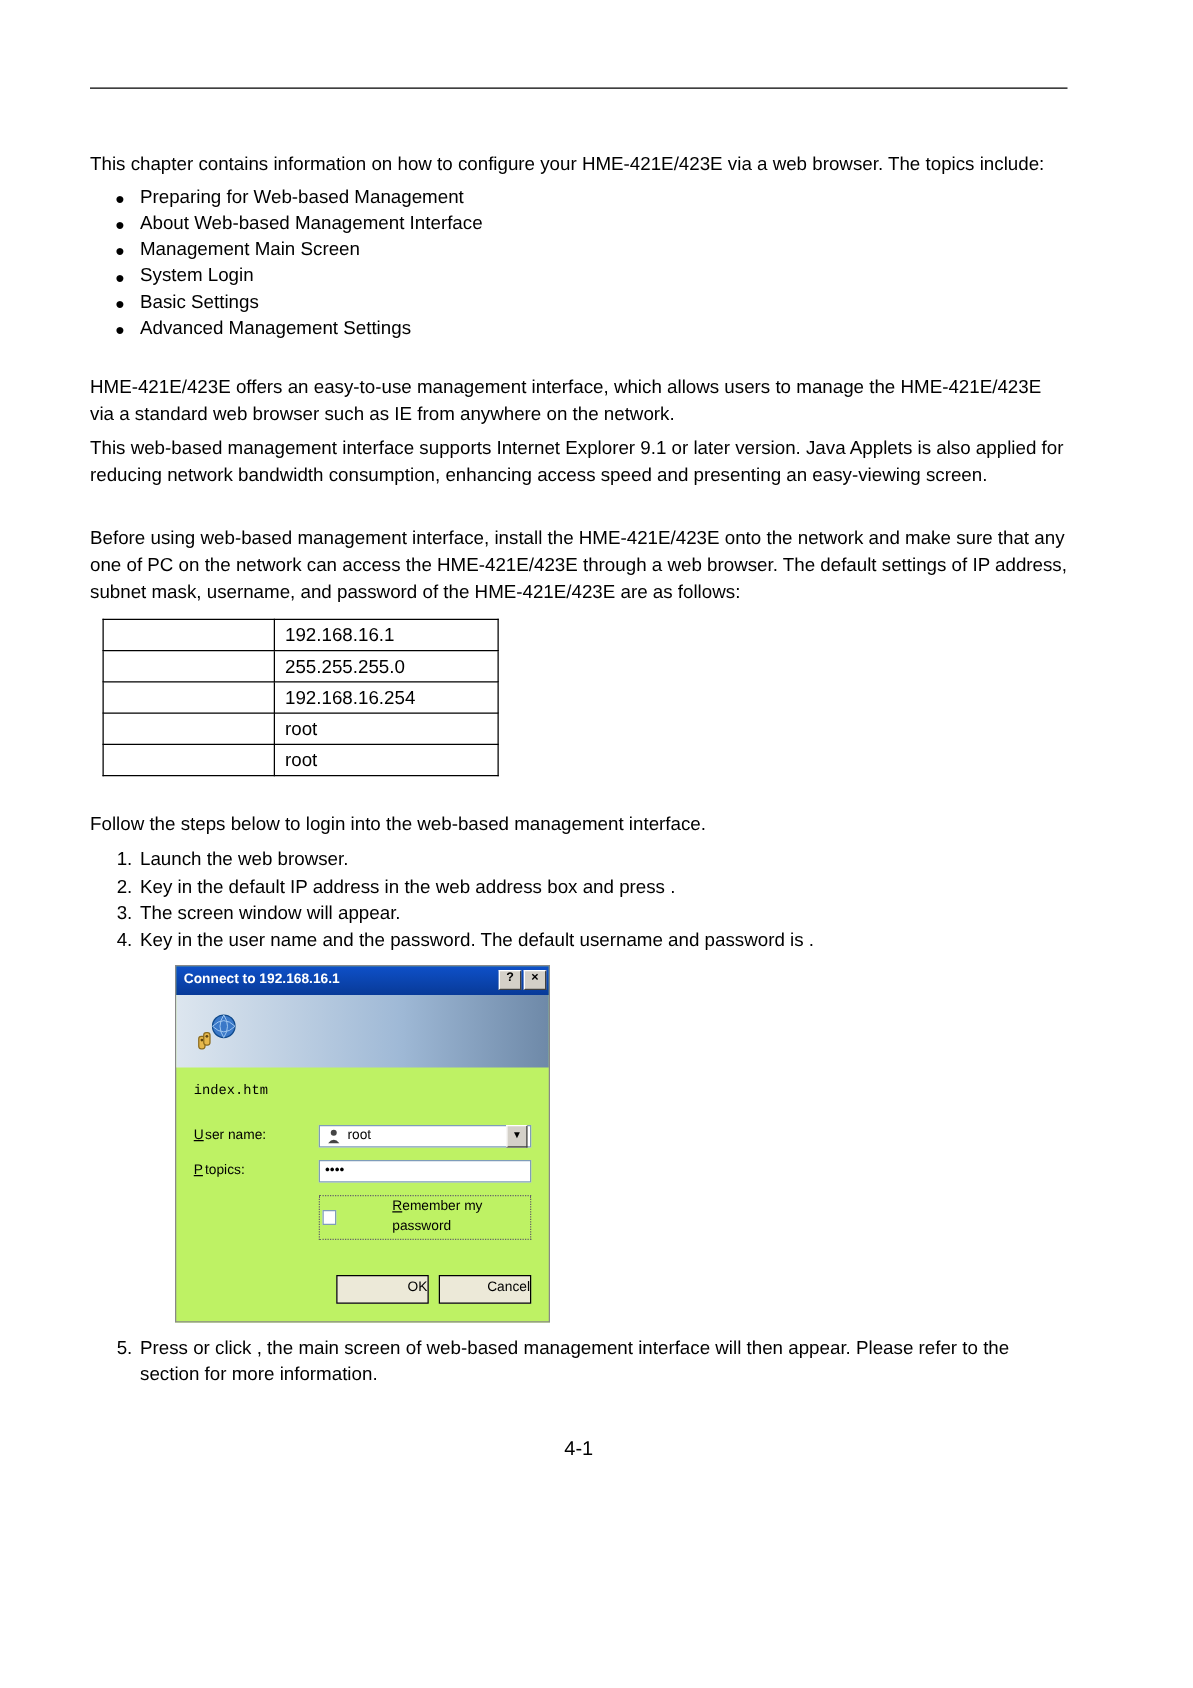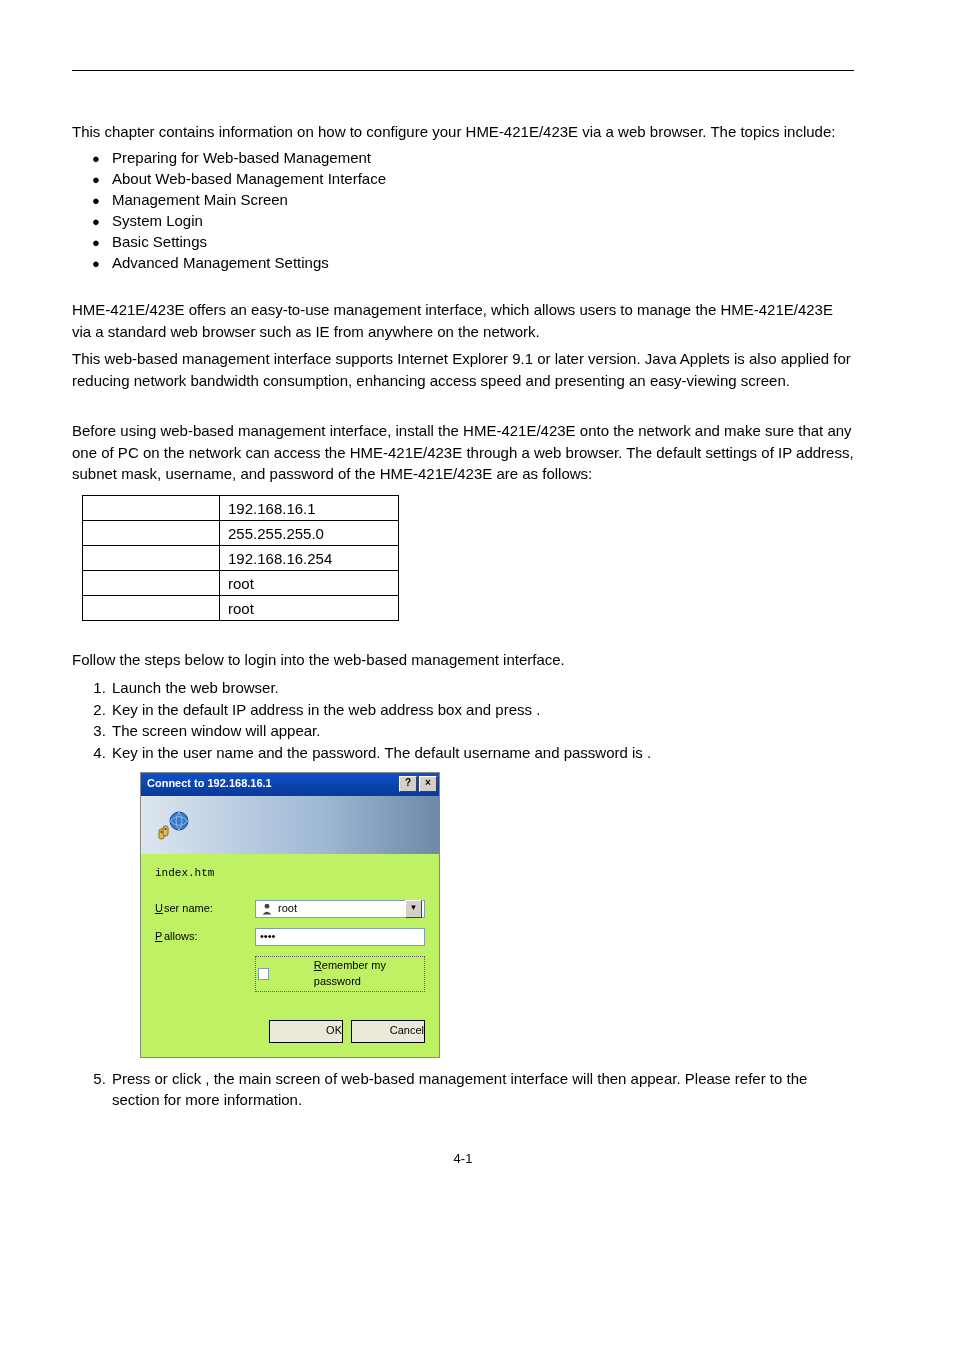--- a/index.html
+++ b/index.html
@@ -145,21 +145,21 @@
   }
   .winbtn {
     width:72px; height:21px;
     border:1px solid #000;
     background:#ece9d8;
     font-size:11px;
     text-align:right; line-height:19px;
   }
   .pagenum {
     text-align:center;
-    font-size:13px;
+    font-size:16px;
     margin-top:40px;
   }
 </style>
 </head>
 <body>
 
 <div class="page">
   <div class="rule"></div>
 
   <p>This chapter contains information on how to configure your HME-421E/423E via a web browser. The topics include:</p>
@@ -253,21 +253,21 @@
                   <circle cx="7" cy="4.2" r="2.4" fill="#444"></circle>
                   <path d="M2.5 12.5 Q7 7.2 11.5 12.5 Z" fill="#444"></path>
                 </svg>
               </span>
               <span>root</span>
               <span class="dropbtn">▼</span>
             </div>
           </div>
 
           <div class="dlg-row">
-            <span class="lbl"><span class="underline-a">P</span><span>allows:</span></span>
+            <span class="lbl"><span class="underline-a">P</span><span>topics:</span></span>
             <div class="txt">
               <span>••••</span>
             </div>
           </div>
 
           <div class="chkrow">
             <span class="chkbox"></span>
             <span><span style="text-decoration:underline">R</span><span>emember my password</span></span>
           </div>
 

